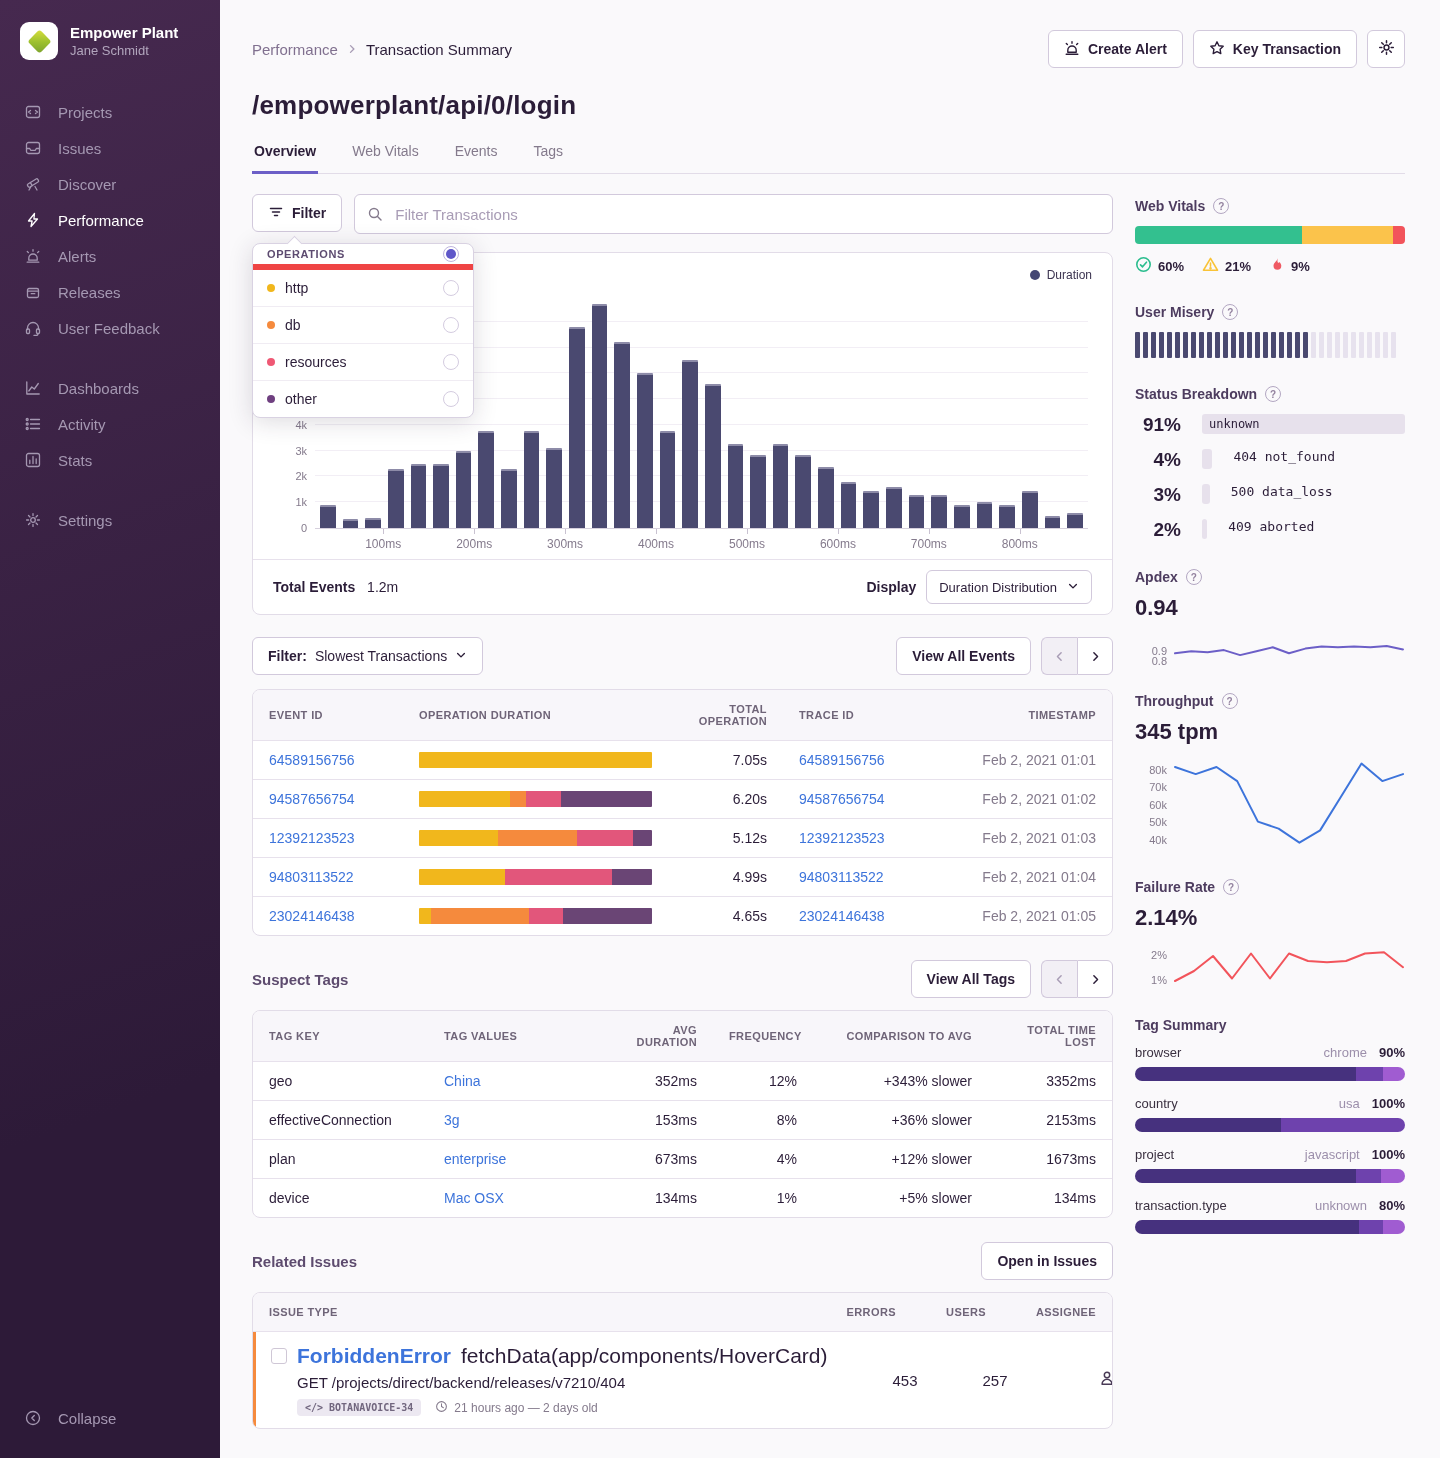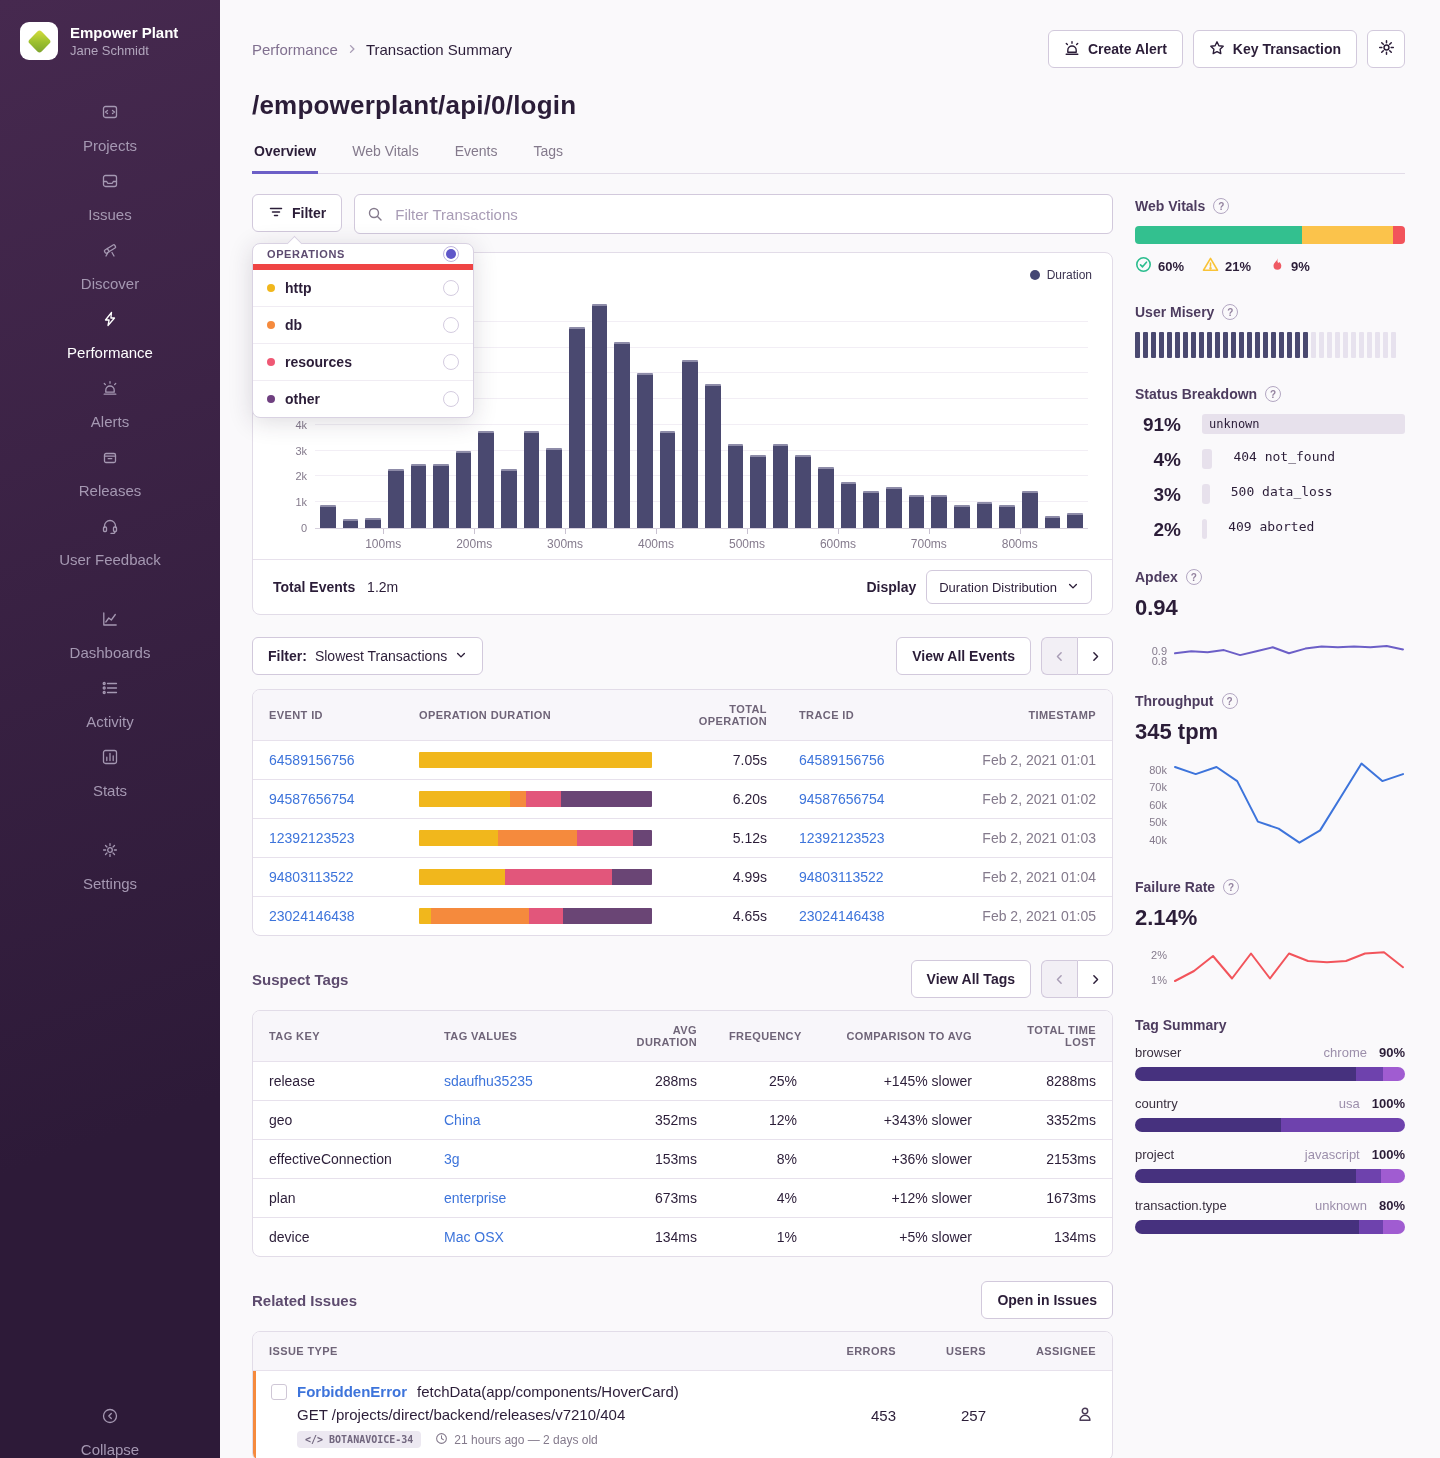--- a/index.html
+++ b/index.html
@@ -8,21 +8,21 @@
 
   
   .sidebar { width:220px; flex:0 0 220px; background:linear-gradient(160deg,#46294f 0%,#2d1a38 75%); color:#a598b2; display:flex; flex-direction:column; padding:14px 0 22px; }
   .org { display:flex; align-items:center; gap:12px; padding:8px 20px; cursor:pointer; }
   .org-logo { width:38px; height:38px; background:#fff; border-radius:9px; display:grid; place-items:center; }
   .org-diamond { width:17px; height:17px; border-radius:3px; transform:rotate(45deg); background:linear-gradient(135deg,#d7df3d 0%,#9bbf2e 55%,#7da32f 100%); }
   .org-name { color:#fff; font-weight:bold; font-size:15px; }
   .org-user { font-size:13px; color:#b2a6bd; margin-top:2px; }
   .side-nav { margin-top:26px; display:flex; flex-direction:column; }
   .nav-group { margin-bottom:24px; display:flex; flex-direction:column; }
-  .nav-item { display:flex; align-items:center; gap:16px; padding:9px 24px; font-size:15px; color:#a598b2; cursor:pointer;flex-direction:column; }
+  .nav-item { display:flex; align-items:center; gap:16px; padding:9px 24px; font-size:15px; color:#a598b2; cursor:pointer; }
   .nav-item.active { color:#fff; }
   .nav-item .nicon { width:18px; height:18px; display:grid; place-items:center; }
   .nav-item svg { display:block; }
   .side-foot { margin-top:auto; display:flex; flex-direction:column; }
   .side-foot .nav-group { margin-bottom:0; }
   .side-foot .nav-group + .nav-group { margin-top:26px; }
 
   
   .main { flex:1; padding:30px 35px 28px 32px; position:relative; }
   .header-row { display:flex; justify-content:space-between; align-items:center; }
@@ -65,21 +65,21 @@
   .chart-footer { display:flex; justify-content:space-between; align-items:center; border-top:1px solid #e7e1ec; padding:10px 20px; }
   .tot { font-size:14px; }
   .tot b { margin-right:8px; }
   .disp { display:flex; align-items:center; gap:10px; font-size:14px; }
   .select-btn { display:inline-flex; align-items:center; gap:10px; border:1px solid #d2c9dc; border-radius:6px; height:34px; padding:0 12px; font-size:13px; font-weight:normal; background:#fff; color:#2b1d38; font-family:inherit; cursor:pointer; }
 
   
   .dropdown { position:absolute; top:49px; left:0; width:222px; background:#fff; border:1px solid #d9d2e2; border-radius:8px; box-shadow:0 4px 24px rgba(43,29,56,.16); z-index:30; }
   .dropdown:before { content:""; position:absolute; top:-6px; left:36px; width:10px; height:10px; background:#fff; border-left:1px solid #d9d2e2; border-top:1px solid #d9d2e2; transform:rotate(45deg); }
   .dd-header { display:flex; justify-content:space-between; align-items:center; padding:2px 14px; border-bottom:6px solid #ef4444; font-size:11px; font-weight:bold; letter-spacing:.6px; color:#5d4b70; }
-  .dd-item { display:flex; align-items:center; gap:10px; padding:10px 14px; border-bottom:1px solid #f0ecf3; font-size:14px; cursor:pointer;font-weight:bold; }
+  .dd-item { display:flex; align-items:center; gap:10px; padding:10px 14px; border-bottom:1px solid #f0ecf3; font-size:14px; cursor:pointer; }
   .dd-item:last-child { border-bottom:none; }
   .dd-dot { width:8px; height:8px; border-radius:50%; }
   .dd-label { flex:1; }
   .radio { width:16px; height:16px; border-radius:50%; border:1.5px solid #d4cce0; background:#fff; position:relative; }
   .radio.checked { border-color:#beb4dd; }
   .radio.checked:after { content:""; position:absolute; inset:2px; border-radius:50%; background:#5f57c9; }
 
   
   .toolbar-row { display:flex; justify-content:space-between; align-items:center; margin:22px 0 14px; }
   .toolbar-right { display:flex; gap:10px; align-items:center; }
@@ -100,21 +100,21 @@
   .ev-grid { grid-template-columns:150px 265px 115px 160px 1fr; }
   .opbar { height:16px; display:flex; overflow:hidden; border-radius:1px; }
   .opseg { height:100%; }
   .st-grid { grid-template-columns:175px 165px 120px 100px 175px 1fr; }
   .sec-head { display:flex; justify-content:space-between; align-items:center; margin:24px 0 12px; }
   .sec-head h2 { font-size:15px; font-weight:bold; color:#5d4b6e; }
   .ri-grid { grid-template-columns:1fr 90px 90px 110px; }
   .issue-row { position:relative; }
   .issue-accent { position:absolute; left:0; top:0; bottom:0; width:3px; background:#f58a3d; }
   .issue-main { padding:12px 16px 12px 18px; }
-  .issue-line1 { display:flex; align-items:center; gap:10px; font-size:15px; }
+  .issue-line1 { display:flex; align-items:center; gap:10px; font-size:21px; }
   .checkbox { width:16px; height:16px; border:1.5px solid #cfc7d6; border-radius:3px; background:#fff; cursor:pointer; flex:0 0 16px; }
   .issue-type { color:#3d74db; font-weight:bold; cursor:pointer; }
   .issue-sub { margin-top:6px; font-size:15px; padding-left:26px; }
   .issue-meta { margin-top:8px; display:flex; align-items:center; gap:14px; padding-left:26px; }
   .proj-badge { display:inline-flex; align-items:center; gap:6px; background:#ece8f1; border-radius:4px; padding:3px 8px; font-family:"DejaVu Sans Mono",monospace; font-size:10px; color:#71667e; font-weight:bold; }
   .meta-time { display:inline-flex; align-items:center; gap:6px; font-size:12px; color:#847a8c; }
   .big-num { font-size:15px; }
   .assignee { display:flex; justify-content:flex-end; padding-right:18px; color:#4a3b57; }
 
   
@@ -607,28 +607,20 @@
         <div class="table" id="tags-table">
             <div class="thead st-grid">
               <div class="th ">TAG KEY</div>
               <div class="th ">TAG VALUES</div>
               <div class="th r">AVG DURATION</div>
               <div class="th r">FREQUENCY</div>
               <div class="th r">COMPARISON TO AVG</div>
               <div class="th r">TOTAL TIME LOST</div>
             </div>
             <div class="trow st-grid">
-              <div class="td">release</div>
-              <div class="td"><span class="link">sdaufhu35235</span></div>
-              <div class="td r">288ms</div>
-              <div class="td r">25%</div>
-              <div class="td r">+145% slower</div>
-              <div class="td r">8288ms</div>
-            </div>
-            <div class="trow st-grid">
               <div class="td">geo</div>
               <div class="td"><span class="link">China</span></div>
               <div class="td r">352ms</div>
               <div class="td r">12%</div>
               <div class="td r">+343% slower</div>
               <div class="td r">3352ms</div>
             </div>
             <div class="trow st-grid">
               <div class="td">effectiveConnection</div>
               <div class="td"><span class="link">3g</span></div>

